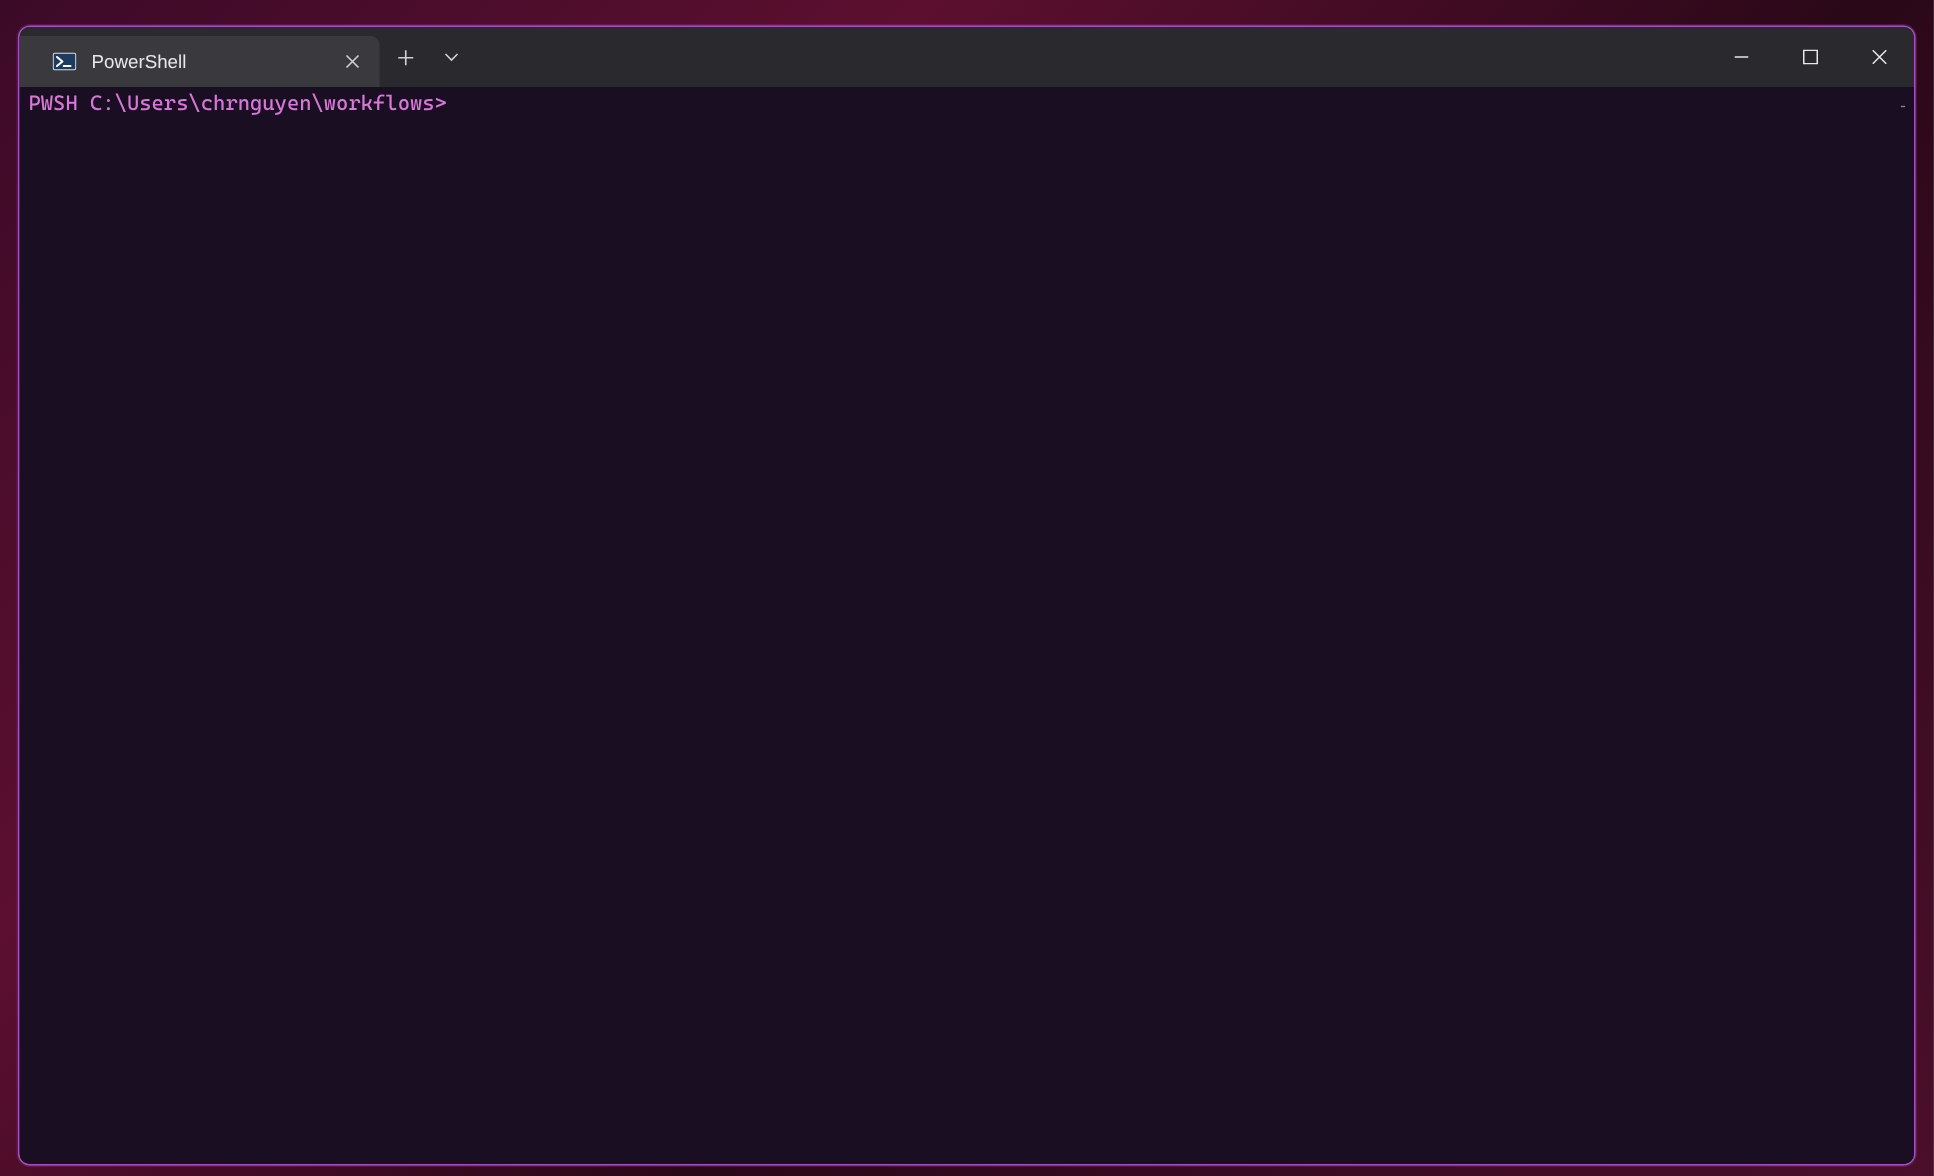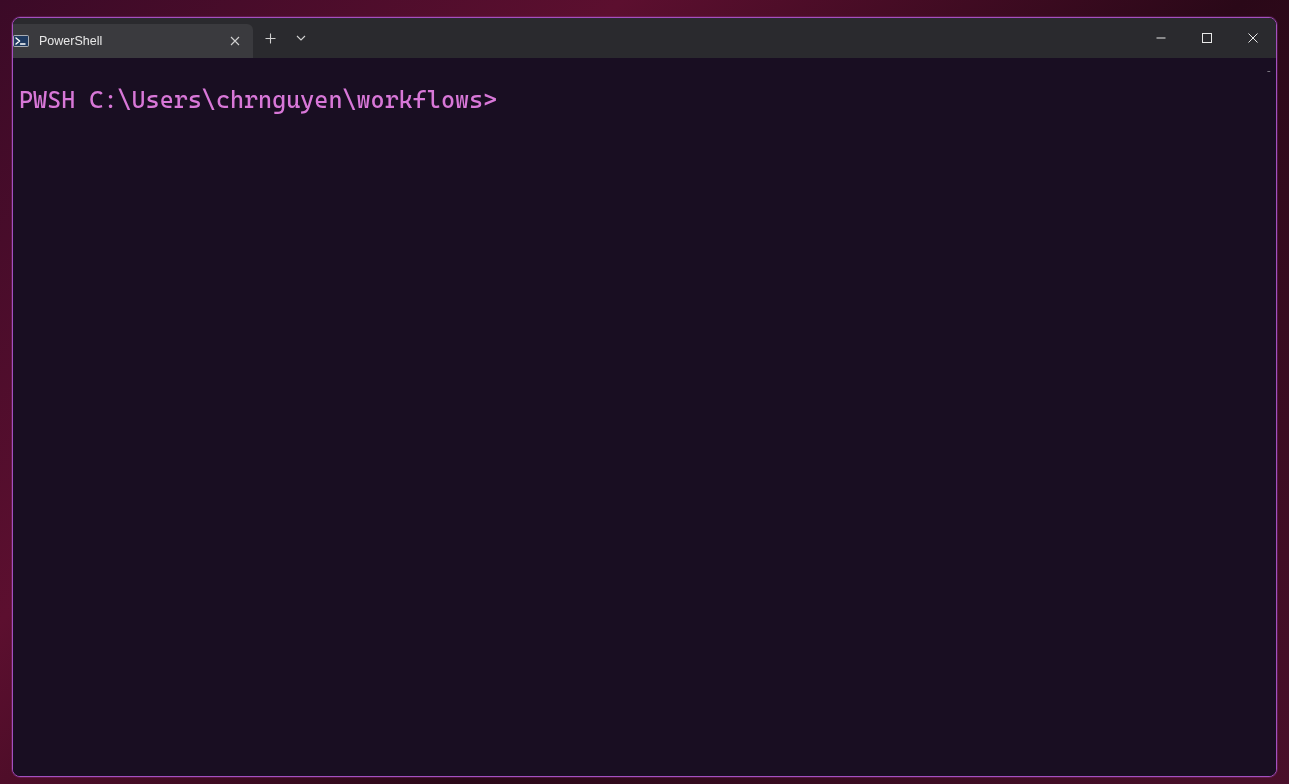--- a/index.html
+++ b/index.html
@@ -34,21 +34,21 @@
     .tabstrip {
       display: flex;
       align-items: stretch;
       flex: 0 0 auto;
     }
     .tab {
       display: flex;
       align-items: center;
       background: #3a3a3e;
       min-width: 240px;
-      padding: 0 8px 0 0;
+      padding: 0 8px 0 22px;
       border-top-right-radius: 6px;
       border-top-left-radius: 0;
       gap: 10px;
       position: relative;
       margin-top: 6px;
       height: 34px;
     }
     .tab .tab-icon {
       width: 16px; height: 16px;
       display: flex; align-items: center; justify-content: center;
@@ -89,27 +89,26 @@
       flex: 1 1 auto;
       background: #190e22;
       position: relative;
       overflow: hidden;
     }
     .terminal-line {
       position: absolute;
       left: 6px;
       top: 2px;
       font-family: "Cascadia Mono", "Cascadia Code", Consolas, "Courier New", monospace;
-      font-size: 24px;
+      font-size: 14px;
       font-weight: 500;
       letter-spacing: 0px;
       color: #d877d8;
       white-space: pre;
       line-height: 1.4;
-      margin-top: 24px;
     }
     .terminal-cursor {
       display: inline-block;
       width: 0px;
     }
     .scroll-indicator {
       position: absolute;
       right: 4px;
       top: 6px;
       color: #cfcfcf;

